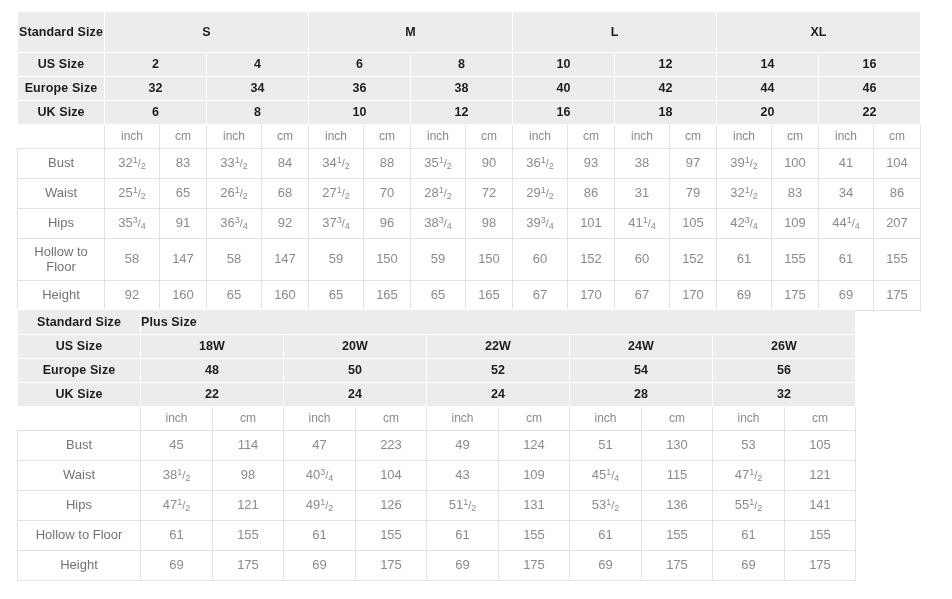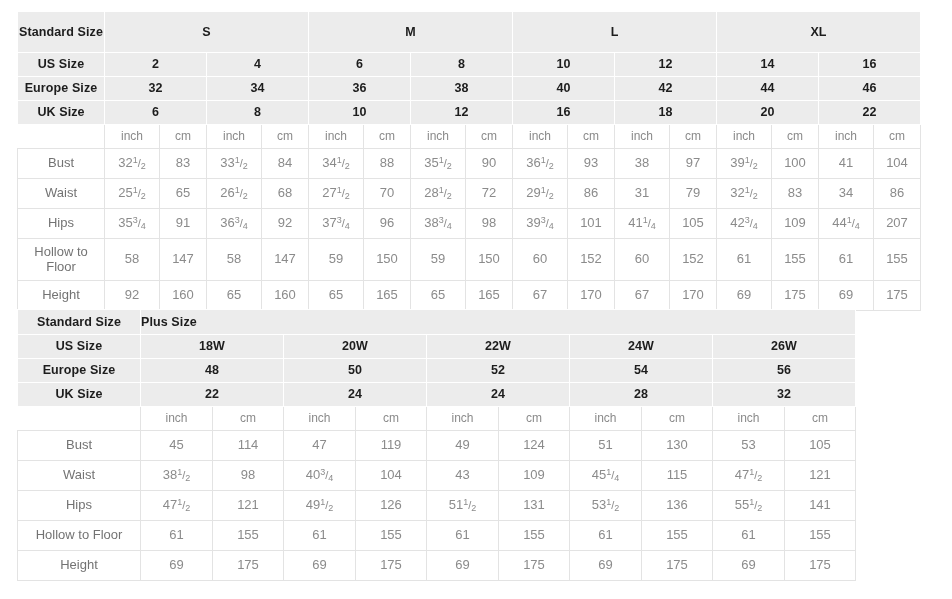--- a/index.html
+++ b/index.html
@@ -346,21 +346,21 @@
         <td class="ucell">cm</td>
         <td class="ucell">inch</td>
         <td class="ucell">cm</td>
       </tr>
 
       <tr>
           <td class="dcell rowlabel">Bust</td>
           <td class="dcell">45</td>
           <td class="dcell">114</td>
           <td class="dcell">47</td>
-          <td class="dcell">119</td>
+          <td class="dcell">223</td>
           <td class="dcell">49</td>
           <td class="dcell">124</td>
           <td class="dcell">51</td>
           <td class="dcell">130</td>
           <td class="dcell">53</td>
           <td class="dcell">105</td>
         </tr>
       <tr>
           <td class="dcell rowlabel">Waist</td>
           <td class="dcell"><span class="frac">38<sup>1</sup><span class="sl">/</span><sub>2</sub></span></td>

